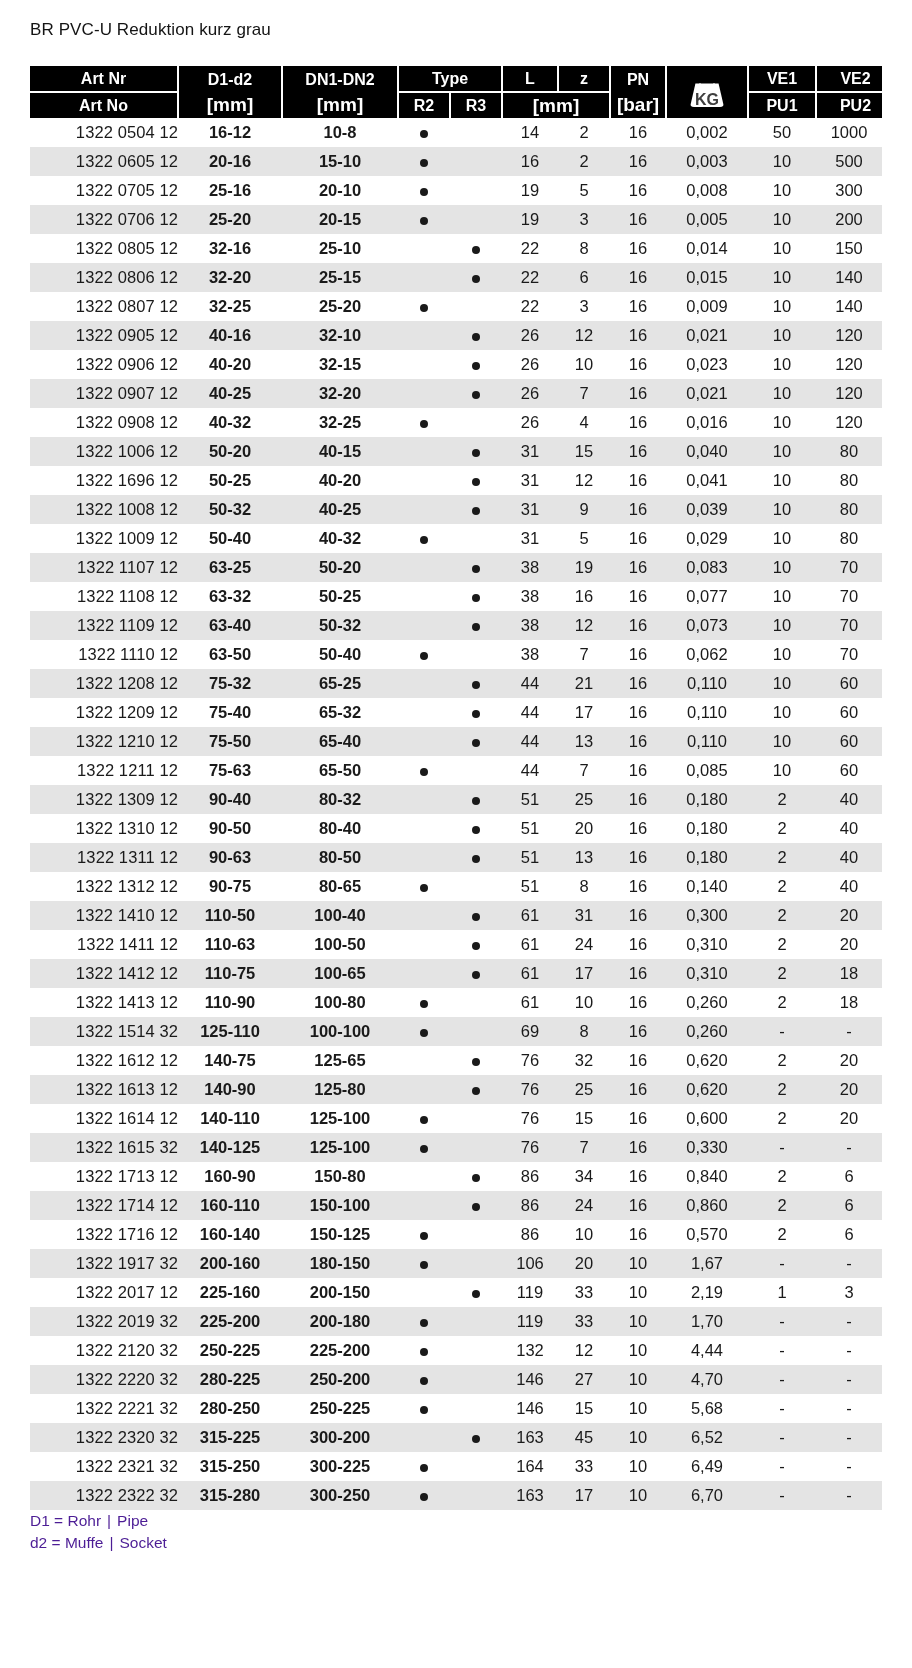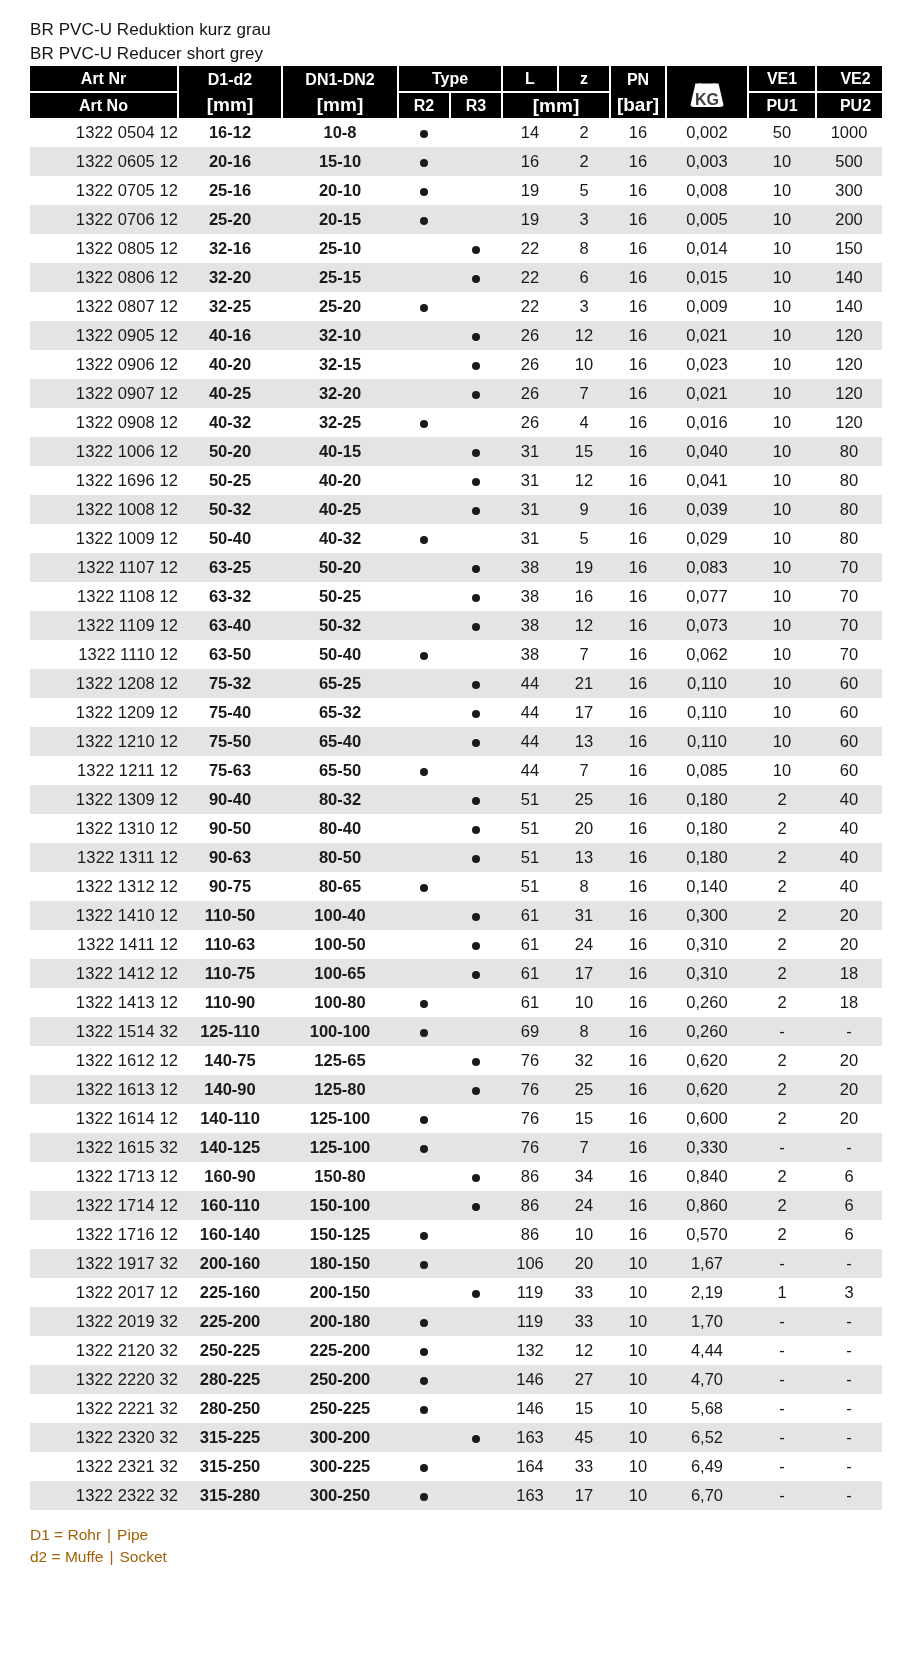--- a/index.html
+++ b/index.html
@@ -13,21 +13,21 @@
     font-family: "Liberation Sans", sans-serif;
     color: #1a1a1a;
     position: relative;
     overflow: hidden;
   }
   .page {
     padding: 18px 28px 0 30px;
     box-sizing: border-box;
   }
   .title-block {
-    margin-bottom: 0;
+    margin-bottom: 24px;
   }
   .title-line {
     font-size: 17px;
     line-height: 24px;
     color: #141414;
     letter-spacing: 0.1px;
   }
   table.spec {
     border-collapse: collapse;
     width: 852px;
@@ -120,37 +120,35 @@
   }
   .dot {
     display: inline-block;
     width: 8px;
     height: 8px;
     border-radius: 50%;
     background: #1a1a1a;
     vertical-align: middle;
   }
   .footer {
-    margin-top: 14px;
     font-size: 15.5px;
     line-height: 22px;
-    color: #a16207;
+    color: #4c1d95;
   }
   .footer .sep {
     padding: 0 6px;
   }
 </style>
 </head>
 <body>
 
 <div class="page">
 
   <div class="title-block">
     <div class="title-line">BR PVC-U Reduktion kurz grau</div>
-    <div class="title-line">BR PVC-U Reducer short grey</div>
   </div>
 
   <table class="spec">
     <colgroup>
       <col style="width:148px">
       <col style="width:104px">
       <col style="width:116px">
       <col style="width:52px">
       <col style="width:52px">
       <col style="width:56px">

